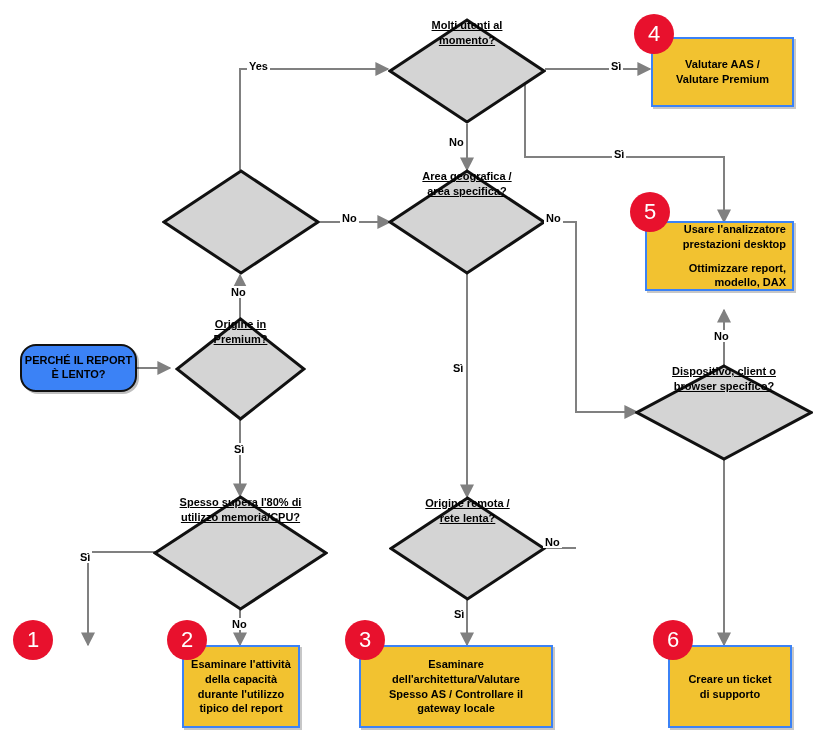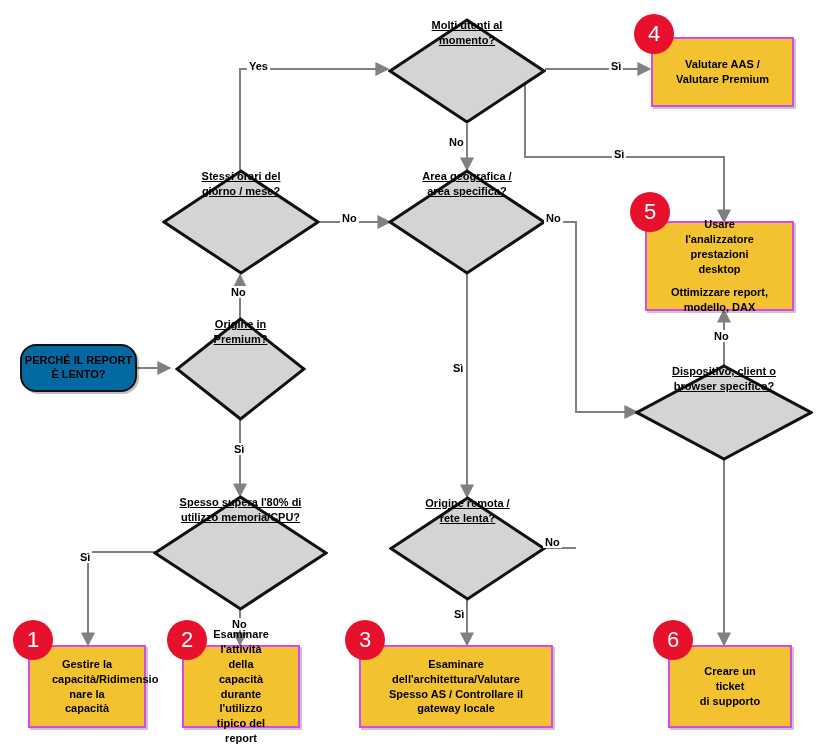--- a/index.html
+++ b/index.html
@@ -5,39 +5,39 @@
   html,body{margin:0;padding:0;background:#ffffff;}
   body{font-family:"Liberation Sans", sans-serif;}
   #canvas{position:relative;width:817px;height:748px;background:#ffffff;overflow:hidden;}
 
   svg.edges{position:absolute;left:0;top:0;width:817px;height:748px;pointer-events:none;}
 
   .node{position:absolute;box-sizing:border-box;}
 
   
   .terminator{
-    background:#0369a1;border:2px solid #111111;border-radius:16px;
+    background:#3b82f6;border:2px solid #111111;border-radius:16px;
     display:flex;align-items:center;justify-content:center;text-align:center;
     font-weight:bold;font-size:11px;color:#000000;line-height:1.25;
     box-shadow:2px 2px 0 rgba(0,0,0,0.25);
   }
 
   
   .decision{display:flex;align-items:flex-start;justify-content:center;text-decoration:underline;}
   .decision .dia{position:absolute;left:0;top:0;width:100%;height:100%;}
   .decision .dtext{
     position:relative;z-index:2;text-align:center;font-size:11px;color:#000000;
     font-weight:bold;line-height:1.35;width:86%;
   }
 
   
   .process{
-    background:#F2C230;border:2px solid #d946ef;
+    background:#F2C230;border:2px solid #3b82f6;
     display:flex;align-items:center;justify-content:center;text-align:center;
-    font-weight:bold;font-size:11px;color:#000000;line-height:1.35;padding:4px 22px;
+    font-weight:bold;font-size:11px;color:#000000;line-height:1.35;padding:4px 6px;
     box-shadow:2px 2px 0 rgba(0,0,0,0.22);
   }
   .process .ptxt{width:100%;}
   .process .gap{height:9px;}
 
   
   .badge{
     position:absolute;width:40px;height:40px;border-radius:50%;
     background:#E8112D;color:#ffffff;display:flex;align-items:center;justify-content:center;
     font-size:22px;font-weight:normal;line-height:1;z-index:5;
@@ -126,24 +126,20 @@
     <div class="dtext">
       <div>Molti utenti al</div>
       <div>momento?</div>
     </div>
   </div>
 
   <div class="node decision" style="left:162px;top:169px;width:158px;height:106px;">
     <svg class="dia" viewBox="0 0 158 106" preserveAspectRatio="none">
       <polygon points="79,2 156,53 79,104 2,53" fill="#D4D4D4" stroke="#111111" stroke-width="3"></polygon>
     </svg>
-    <div class="dtext">
-      <div>Stessi orari del</div>
-      <div>giorno / mese?</div>
-    </div>
   </div>
 
   <div class="node decision" style="left:388px;top:169px;width:158px;height:106px;">
     <svg class="dia" viewBox="0 0 158 106" preserveAspectRatio="none">
       <polygon points="79,2 156,53 79,104 2,53" fill="#D4D4D4" stroke="#111111" stroke-width="3"></polygon>
     </svg>
     <div class="dtext">
       <div>Area geografica /</div>
       <div>area specifica?</div>
     </div>
@@ -190,38 +186,31 @@
   </div>
 
   <div class="node process" style="left:651px;top:37px;width:143px;height:70px;">
     <div class="ptxt">
       <div>Valutare AAS /</div>
       <div>Valutare Premium</div>
     </div>
   </div>
   <div class="badge" style="left:634px;top:14px;">4</div>
 
-  <div class="node process" style="left:645px;top:221px;width:149px;height:90px;">
+  <div class="node process" style="left:645px;top:221px;width:149px;height:70px;text-align:right;">
     <div class="ptxt">
       <div>Usare l'analizzatore</div>
       <div>prestazioni desktop</div>
       <div class="gap"></div>
       <div>Ottimizzare report,</div>
       <div>modello, DAX</div>
     </div>
   </div>
   <div class="badge" style="left:630px;top:192px;">5</div>
 
-  <div class="node process" style="left:28px;top:645px;width:118px;height:83px;">
-    <div class="ptxt">
-      <div>Gestire la</div>
-      <div>capacità/Ridimensio</div>
-      <div>nare la capacità</div>
-    </div>
-  </div>
   <div class="badge" style="left:13px;top:620px;">1</div>
 
   <div class="node process" style="left:182px;top:645px;width:118px;height:83px;">
     <div class="ptxt">
       <div>Esaminare l'attività</div>
       <div>della capacità</div>
       <div>durante l'utilizzo</div>
       <div>tipico del report</div>
     </div>
   </div>

